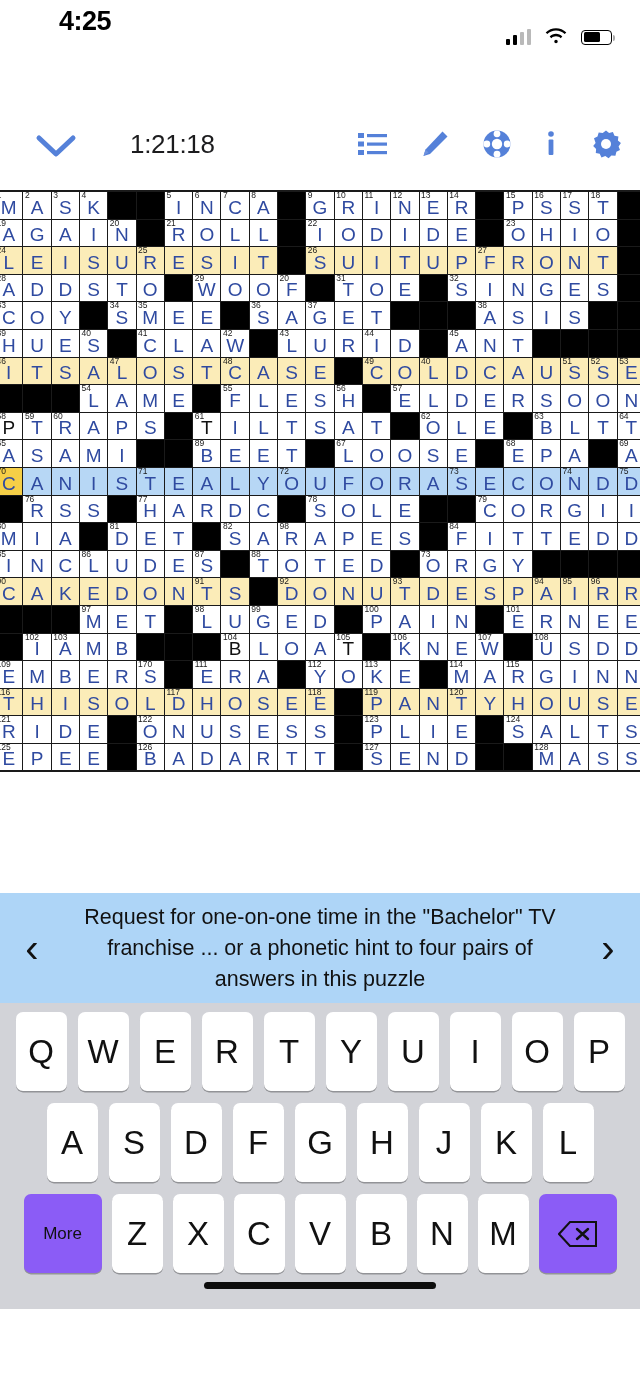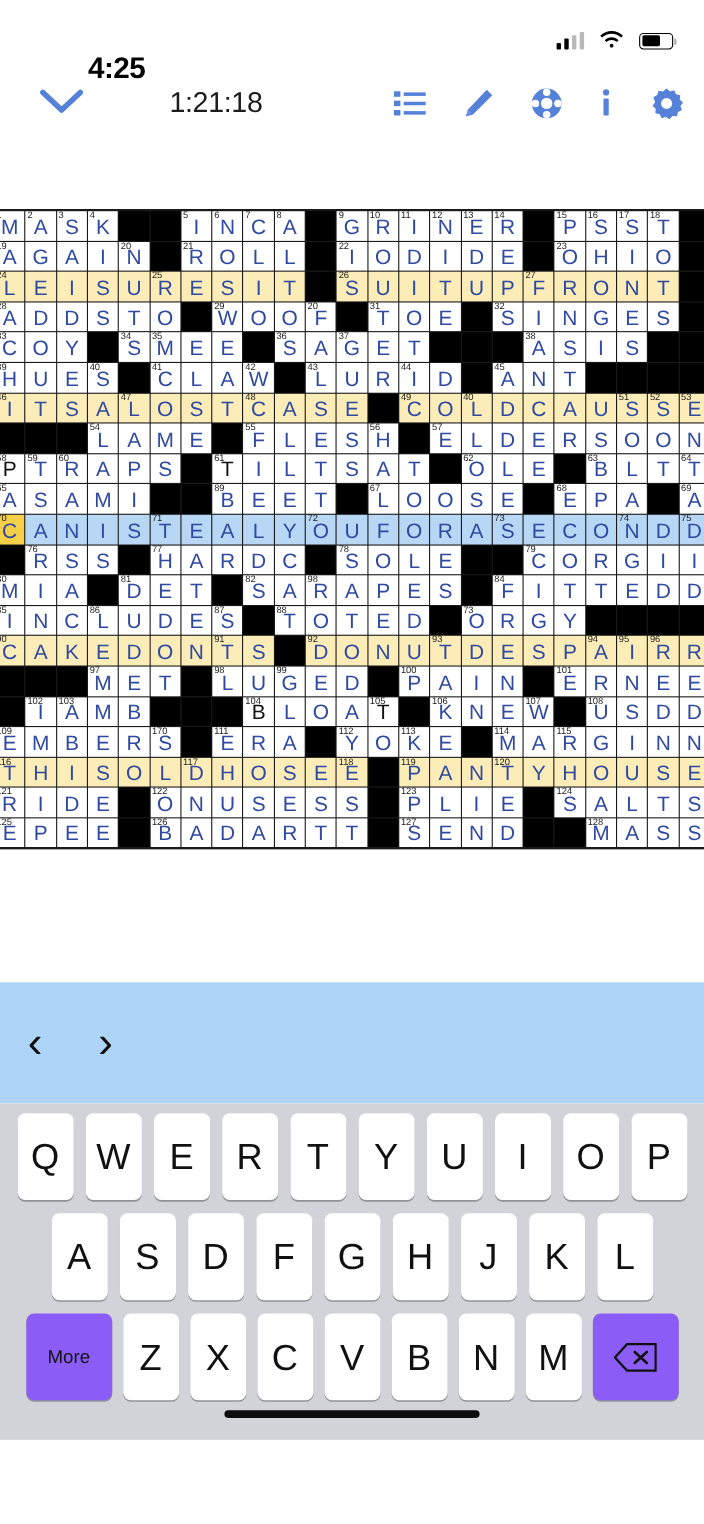--- a/index.html
+++ b/index.html
@@ -5,22 +5,22 @@
   * { margin:0; padding:0; box-sizing:border-box; }
   html,body {
     width:640px; height:1385px;
     background:#ffffff;
     font-family:"Liberation Sans", sans-serif;
     overflow:hidden;
   }
 
   
   .status-bar{
-    height:78px; display:flex; align-items:flex-end;
-    padding:0 36px; position:relative;
+    height:78px; display:flex; align-items:flex-start;
+    padding:0 15px; position:relative;
   }
   .status-time{
     font-size:27px; font-weight:bold; color:#000;
     letter-spacing:-0.5px; margin-left:44px; margin-top:6px;
   }
   .status-right{
     position:absolute; right:28px; top:28px;
     display:flex; align-items:center; gap:13px;
   }
   .sig{ display:flex; align-items:flex-end; gap:2.5px; height:16px; }
@@ -34,21 +34,21 @@
     position:relative; padding:1.6px;
   }
   .batt::after{
     content:""; position:absolute; right:-4px; top:4.2px;
     width:2.3px;height:6px;background:#00000055;border-radius:0 2px 2px 0;
   }
   .batt b{ display:block; height:100%; width:62%; background:#000; border-radius:1.5px; }
 
   
   .toolbar{
-    height:82px; display:flex; align-items:flex-start; position:relative;gap:24px;
+    height:82px; display:flex; align-items:flex-end; position:relative;
   }
   .tb-chevron{ margin-left:30px; width:52px; display:flex; justify-content:center; }
   .tb-timer{
     font-size:26px; color:#1c1c1e; margin-left:48px; letter-spacing:-0.3px;
   }
   .tb-icons{
     position:absolute; right:18px; display:flex; align-items:center; gap:32px;
   }
   .ico{ display:flex; align-items:center; justify-content:center; }
 
@@ -1612,20 +1612,21 @@
         <span class="ltr">S</span>
       </div>
       <div class="cell">
         <span class="ltr">S</span>
       </div>
     </div>
 </div>
 
 <div class="clue-bar">
   <div class="clue-arrow">‹</div>
+  <div class="clue-text">Request for one-on-one time in the "Bachelor" TV franchise ... or a phonetic hint to four pairs of answers in this puzzle</div>
   <div class="clue-arrow">›</div>
 </div>
 
 <div class="keyboard">
   <div class="krow r1" id="krow1">
       <div class="key">Q</div>
       <div class="key">W</div>
       <div class="key">E</div>
       <div class="key">R</div>
       <div class="key">T</div>

